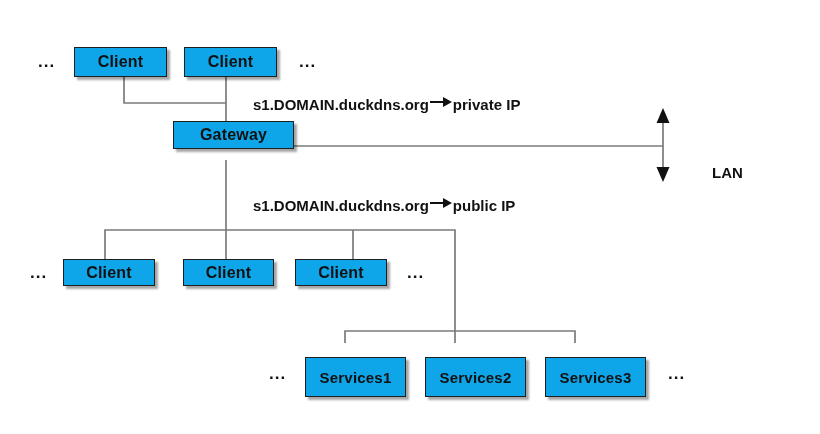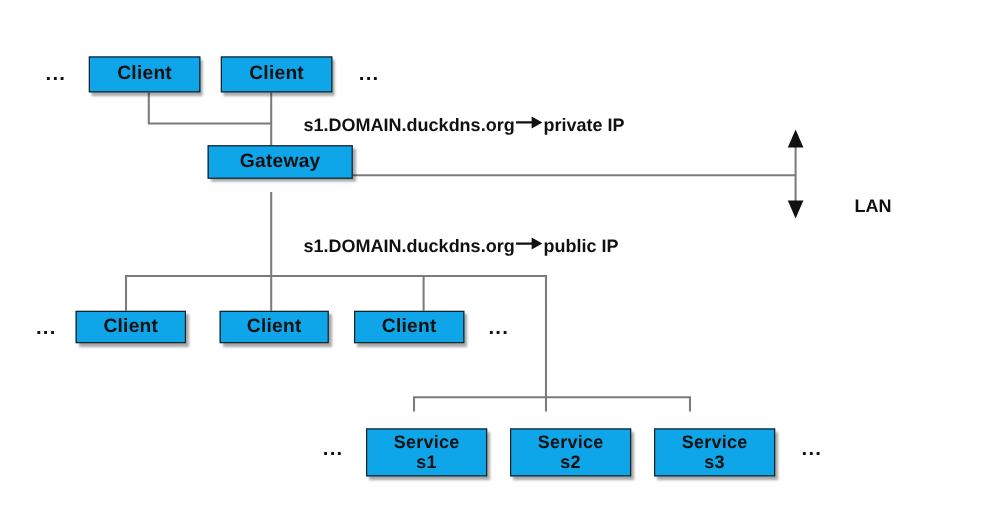--- a/index.html
+++ b/index.html
@@ -27,21 +27,21 @@
     box-shadow: 2.5px 3px 2px rgba(0,0,0,0.35);
     display: flex;
     align-items: center;
     justify-content: center;
     font-size: 16px;
     font-weight: 600;
     letter-spacing: 0.2px;
     color: #111;
   }
   .node.two-line {
-    flex-direction: column;
+    flex-direction: row;
     font-size: 15px;
     line-height: 17px;
   }
   .ellipsis {
     position: absolute;
     font-size: 17px;
     font-weight: 700;
     color: #111;
     letter-spacing: 1px;
   }

